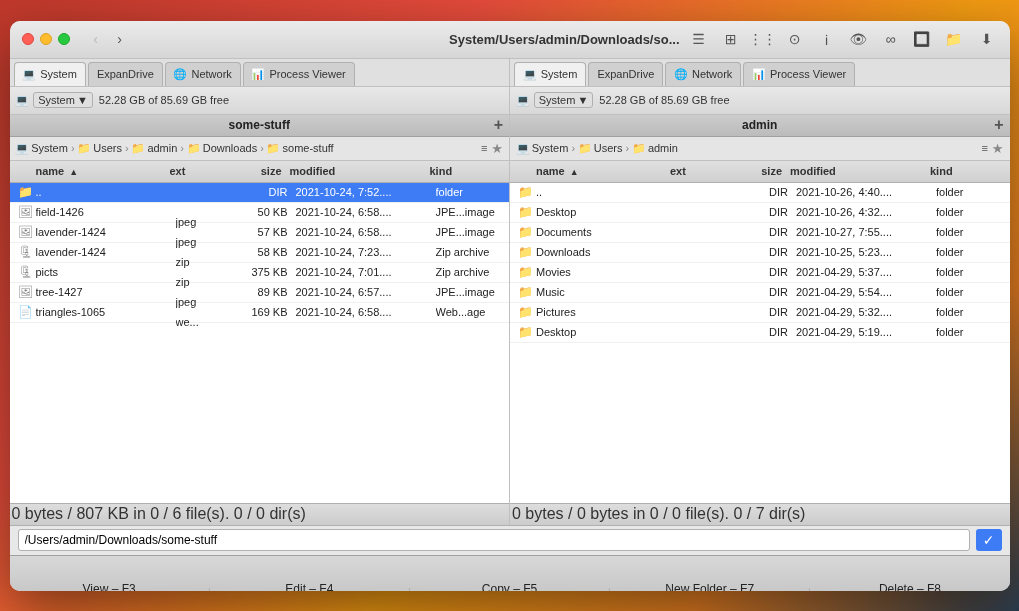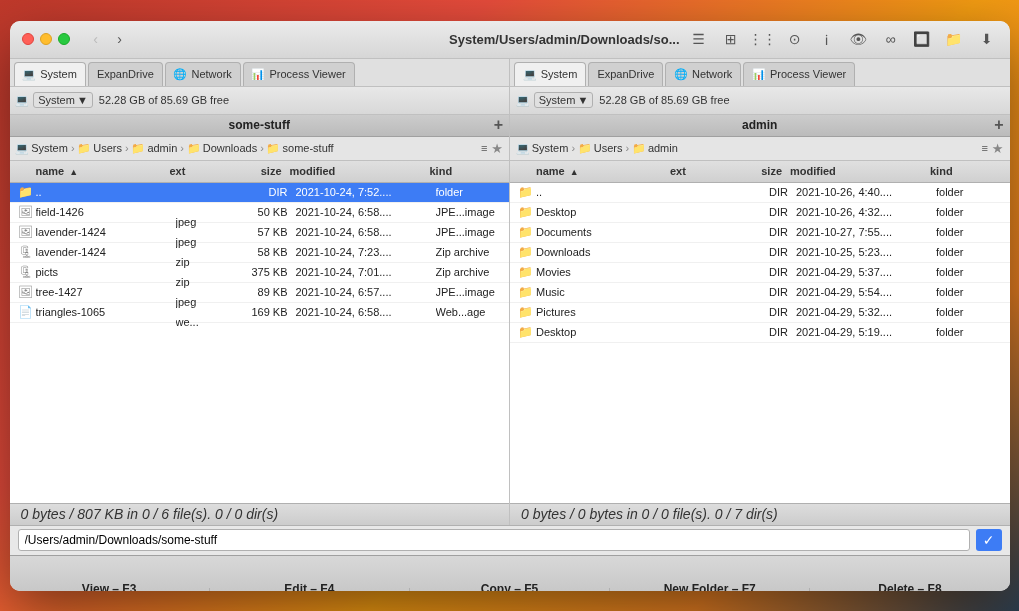--- a/index.html
+++ b/index.html
@@ -228,25 +228,24 @@
     .file-ext { width: 50px; overflow: hidden; text-overflow: ellipsis; white-space: nowrap; margin-top: 20px; }
     .file-size { width: 70px; text-align: right; padding-right: 8px; overflow: hidden; text-overflow: ellipsis; white-space: nowrap; }
     .file-modified { width: 140px; overflow: hidden; text-overflow: ellipsis; white-space: nowrap; }
     .file-kind { flex: 1; overflow: hidden; text-overflow: ellipsis; white-space: nowrap; }
     
     .status-bar {
       height: 22px;
       background: linear-gradient(180deg, #ddd, #ccc);
       display: flex;
       align-items: center;
-      padding: 0 11px;
-      font-size: 14px;
+      padding: 0 2px;
+      font-size: 16px;
       color: #333;
       border-top: 1px solid #b0b0b0;
-      font-style: italic;
     }
     
     .path-field-bar {
       height: 30px;
       background: #e8e8e8;
       display: flex;
       align-items: center;
       border-top: 1px solid #b0b0b0;
       gap: 0;
     }
@@ -281,21 +280,21 @@
       background: linear-gradient(180deg, #d8d8d8, #c8c8c8);
       display: flex;
       align-items: stretch;
       border-top: 1px solid #a0a0a0;
     }
     .bt-btn {
       flex: 1;
       border: none;
       background: none;
       font-size: 12px;
-      font-weight: 700;
+      font-weight: 400;
       color: #222;
       cursor: pointer;
       border-right: 1px solid #b0b0b0;
       display: flex;
       align-items: center;
       justify-content: center;
       margin-top: 32px;
     }
     .bt-btn:last-child { border-right: none; }
     .sort-arrow { font-size: 9px; margin-left: 2px; }

